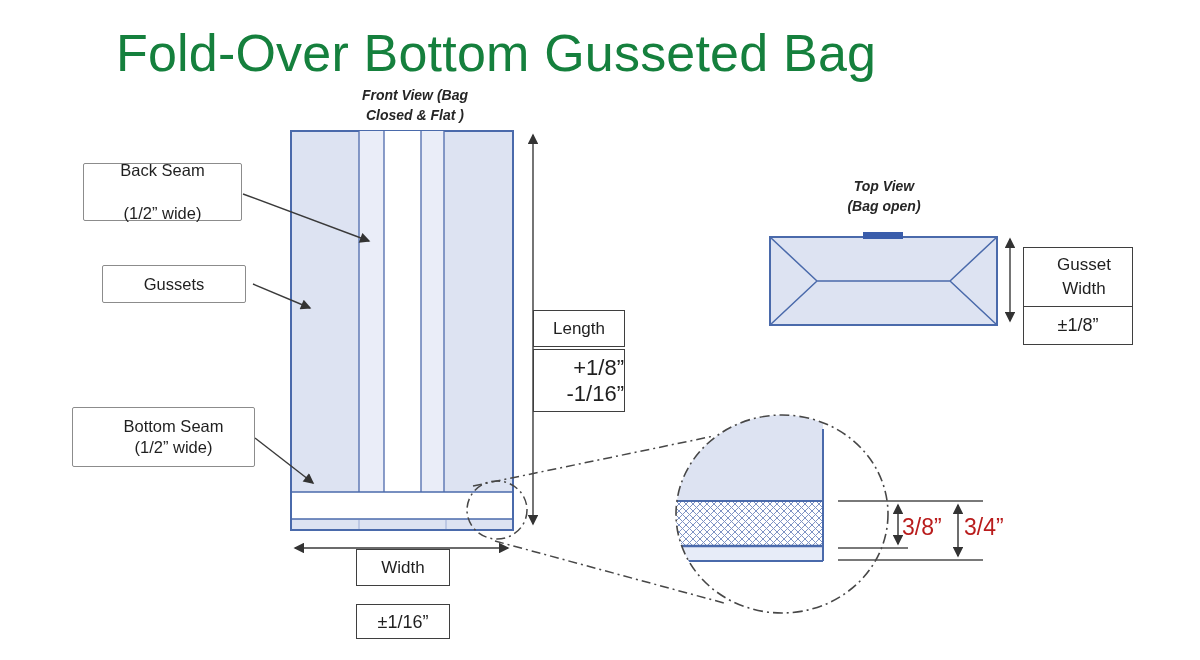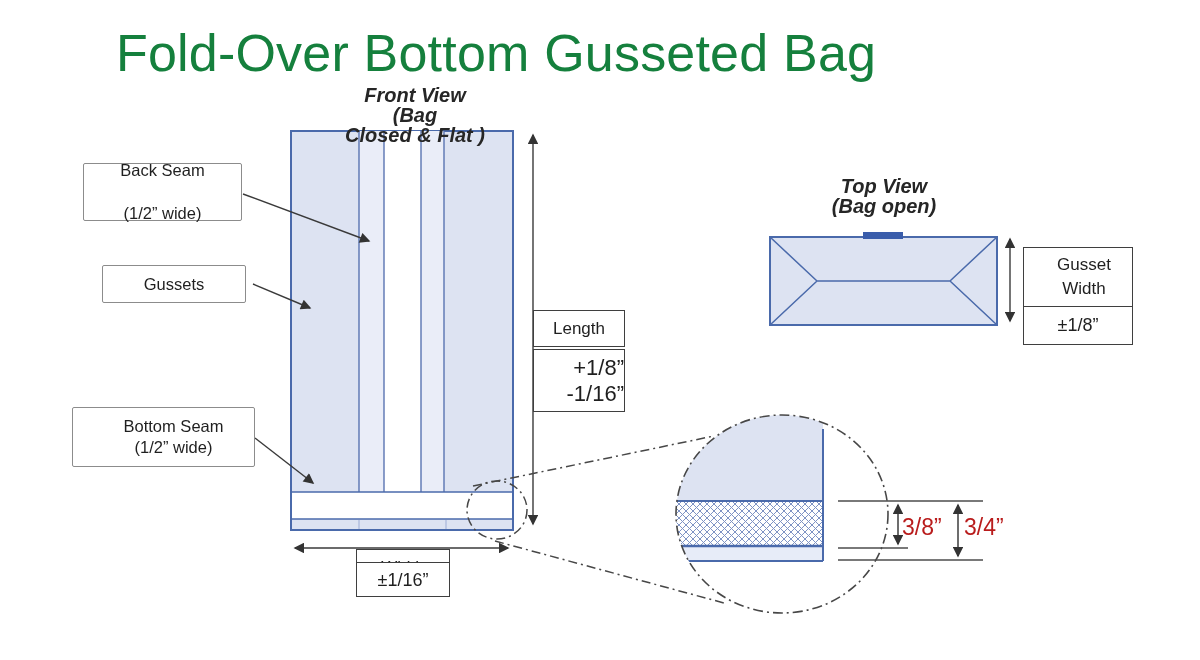--- a/index.html
+++ b/index.html
@@ -7,21 +7,21 @@
     position:relative;width:1200px;height:660px;background:#ffffff;overflow:hidden;
     font-family:"Liberation Sans","DejaVu Sans",sans-serif;color:#1f1f1f;
   }
   .canvas svg{position:absolute;left:0;top:0;}
   .abs{position:absolute;}
   .page-title{
     left:116px;top:24px;font-size:52px;line-height:58px;font-weight:500;
     color:#15803d;letter-spacing:0.2px;white-space:nowrap;
   }
   .view-caption{
-    font-style:italic;font-weight:600;font-size:20px;line-height:20px;
+    font-style:italic;font-weight:600;font-size:14px;line-height:20px;
     color:#262626;text-align:center;
   }
   .callout-box{
     background:#ffffff;border:1.6px solid #8c8c8c;border-radius:2px;
     display:flex;flex-direction:column;align-items:center;justify-content:center;
     font-size:16.5px;line-height:21px;text-align:center;box-sizing:border-box;
   }
   .dim-box{
     background:#ffffff;border:1.5px solid #3f3f3f;border-radius:0;
     display:flex;flex-direction:column;align-items:center;justify-content:center;
@@ -127,21 +127,21 @@
     <div>Length</div>
   </div>
   <div class="abs dim-box left-align" style="left:533px;top:349px;width:92px;height:63px;">
     <div>+1/8”</div>
     <div>-1/16”</div>
   </div>
 
   <div class="abs dim-box" style="left:356px;top:549px;width:94px;height:37px;">
     <div>Width</div>
   </div>
-  <div class="abs dim-box" style="left:356px;top:562px;width:94px;height:35px;font-size:18px;">
+  <div class="abs dim-box" style="left:356px;top:604px;width:94px;height:35px;font-size:18px;">
     <div>±1/16”</div>
   </div>
 
   <div class="abs dim-box" style="left:1023px;top:247px;width:110px;height:60px;line-height:24px;padding-left:12px;">
     <div>Gusset</div>
     <div>Width</div>
   </div>
   <div class="abs dim-box" style="left:1023px;top:305.5px;width:110px;height:39px;font-size:18px;">
     <div>±1/8”</div>
   </div>

